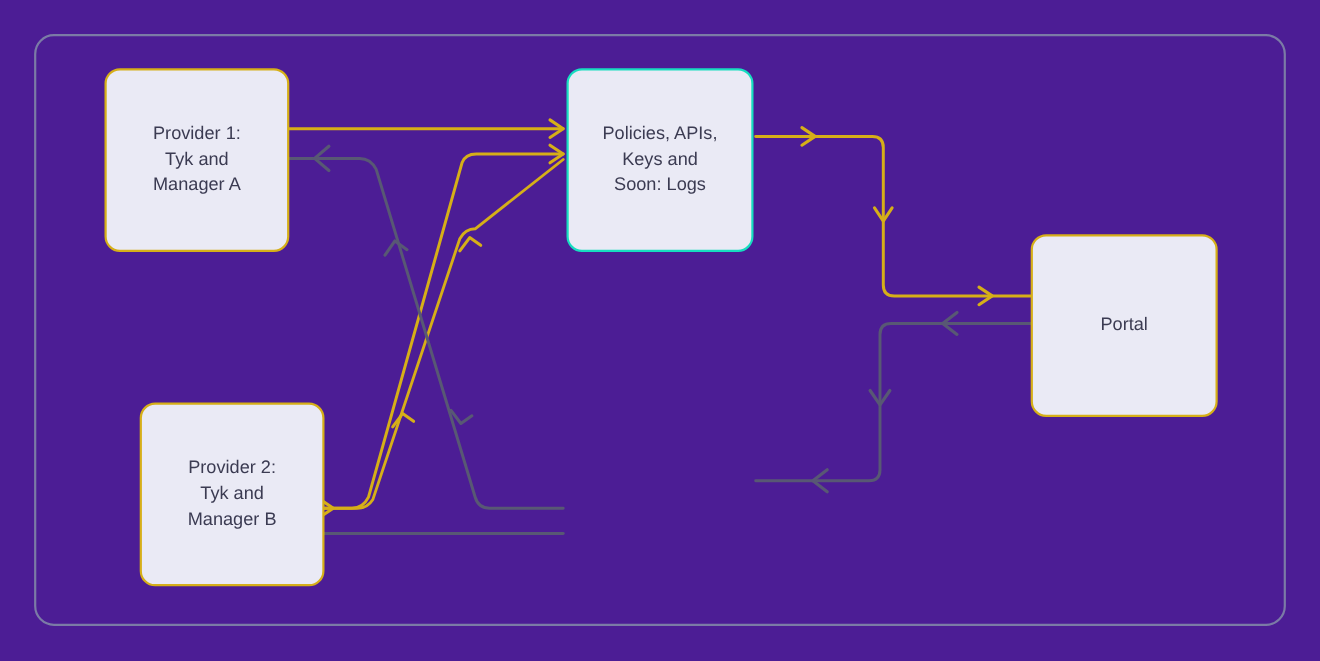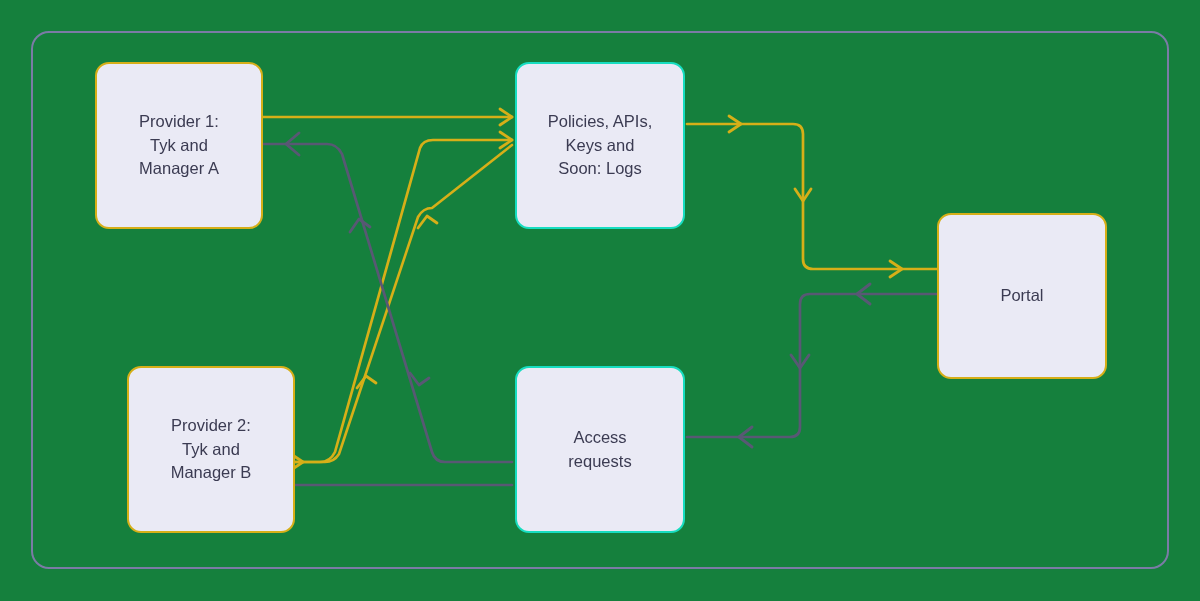--- a/index.html
+++ b/index.html
@@ -10,21 +10,21 @@
     width: 1200px;
     height: 601px;
     overflow: hidden;
     font-family: "Liberation Sans", "DejaVu Sans", sans-serif;
   }
 
   #diagram-root {
     position: relative;
     width: 1200px;
     height: 601px;
-    background: #15803d;
+    background: #4c1d95;
   }
 
   
   .outer-frame {
     position: absolute;
     left: 31px;
     top: 31px;
     width: 1138px;
     height: 538px;
     border: 2px solid #7b7ba6;
@@ -164,18 +164,14 @@
   <div class="node amber" id="node-portal">
     <span class="node-label">Portal</span>
   </div>
 
   <div class="node amber" id="node-provider2">
     <span class="node-label">Provider 2:
 Tyk and
 Manager B</span>
   </div>
 
-  <div class="node teal" id="node-access">
-    <span class="node-label">Access
-requests</span>
-  </div>
 
 </div>
 
 </body></html>

